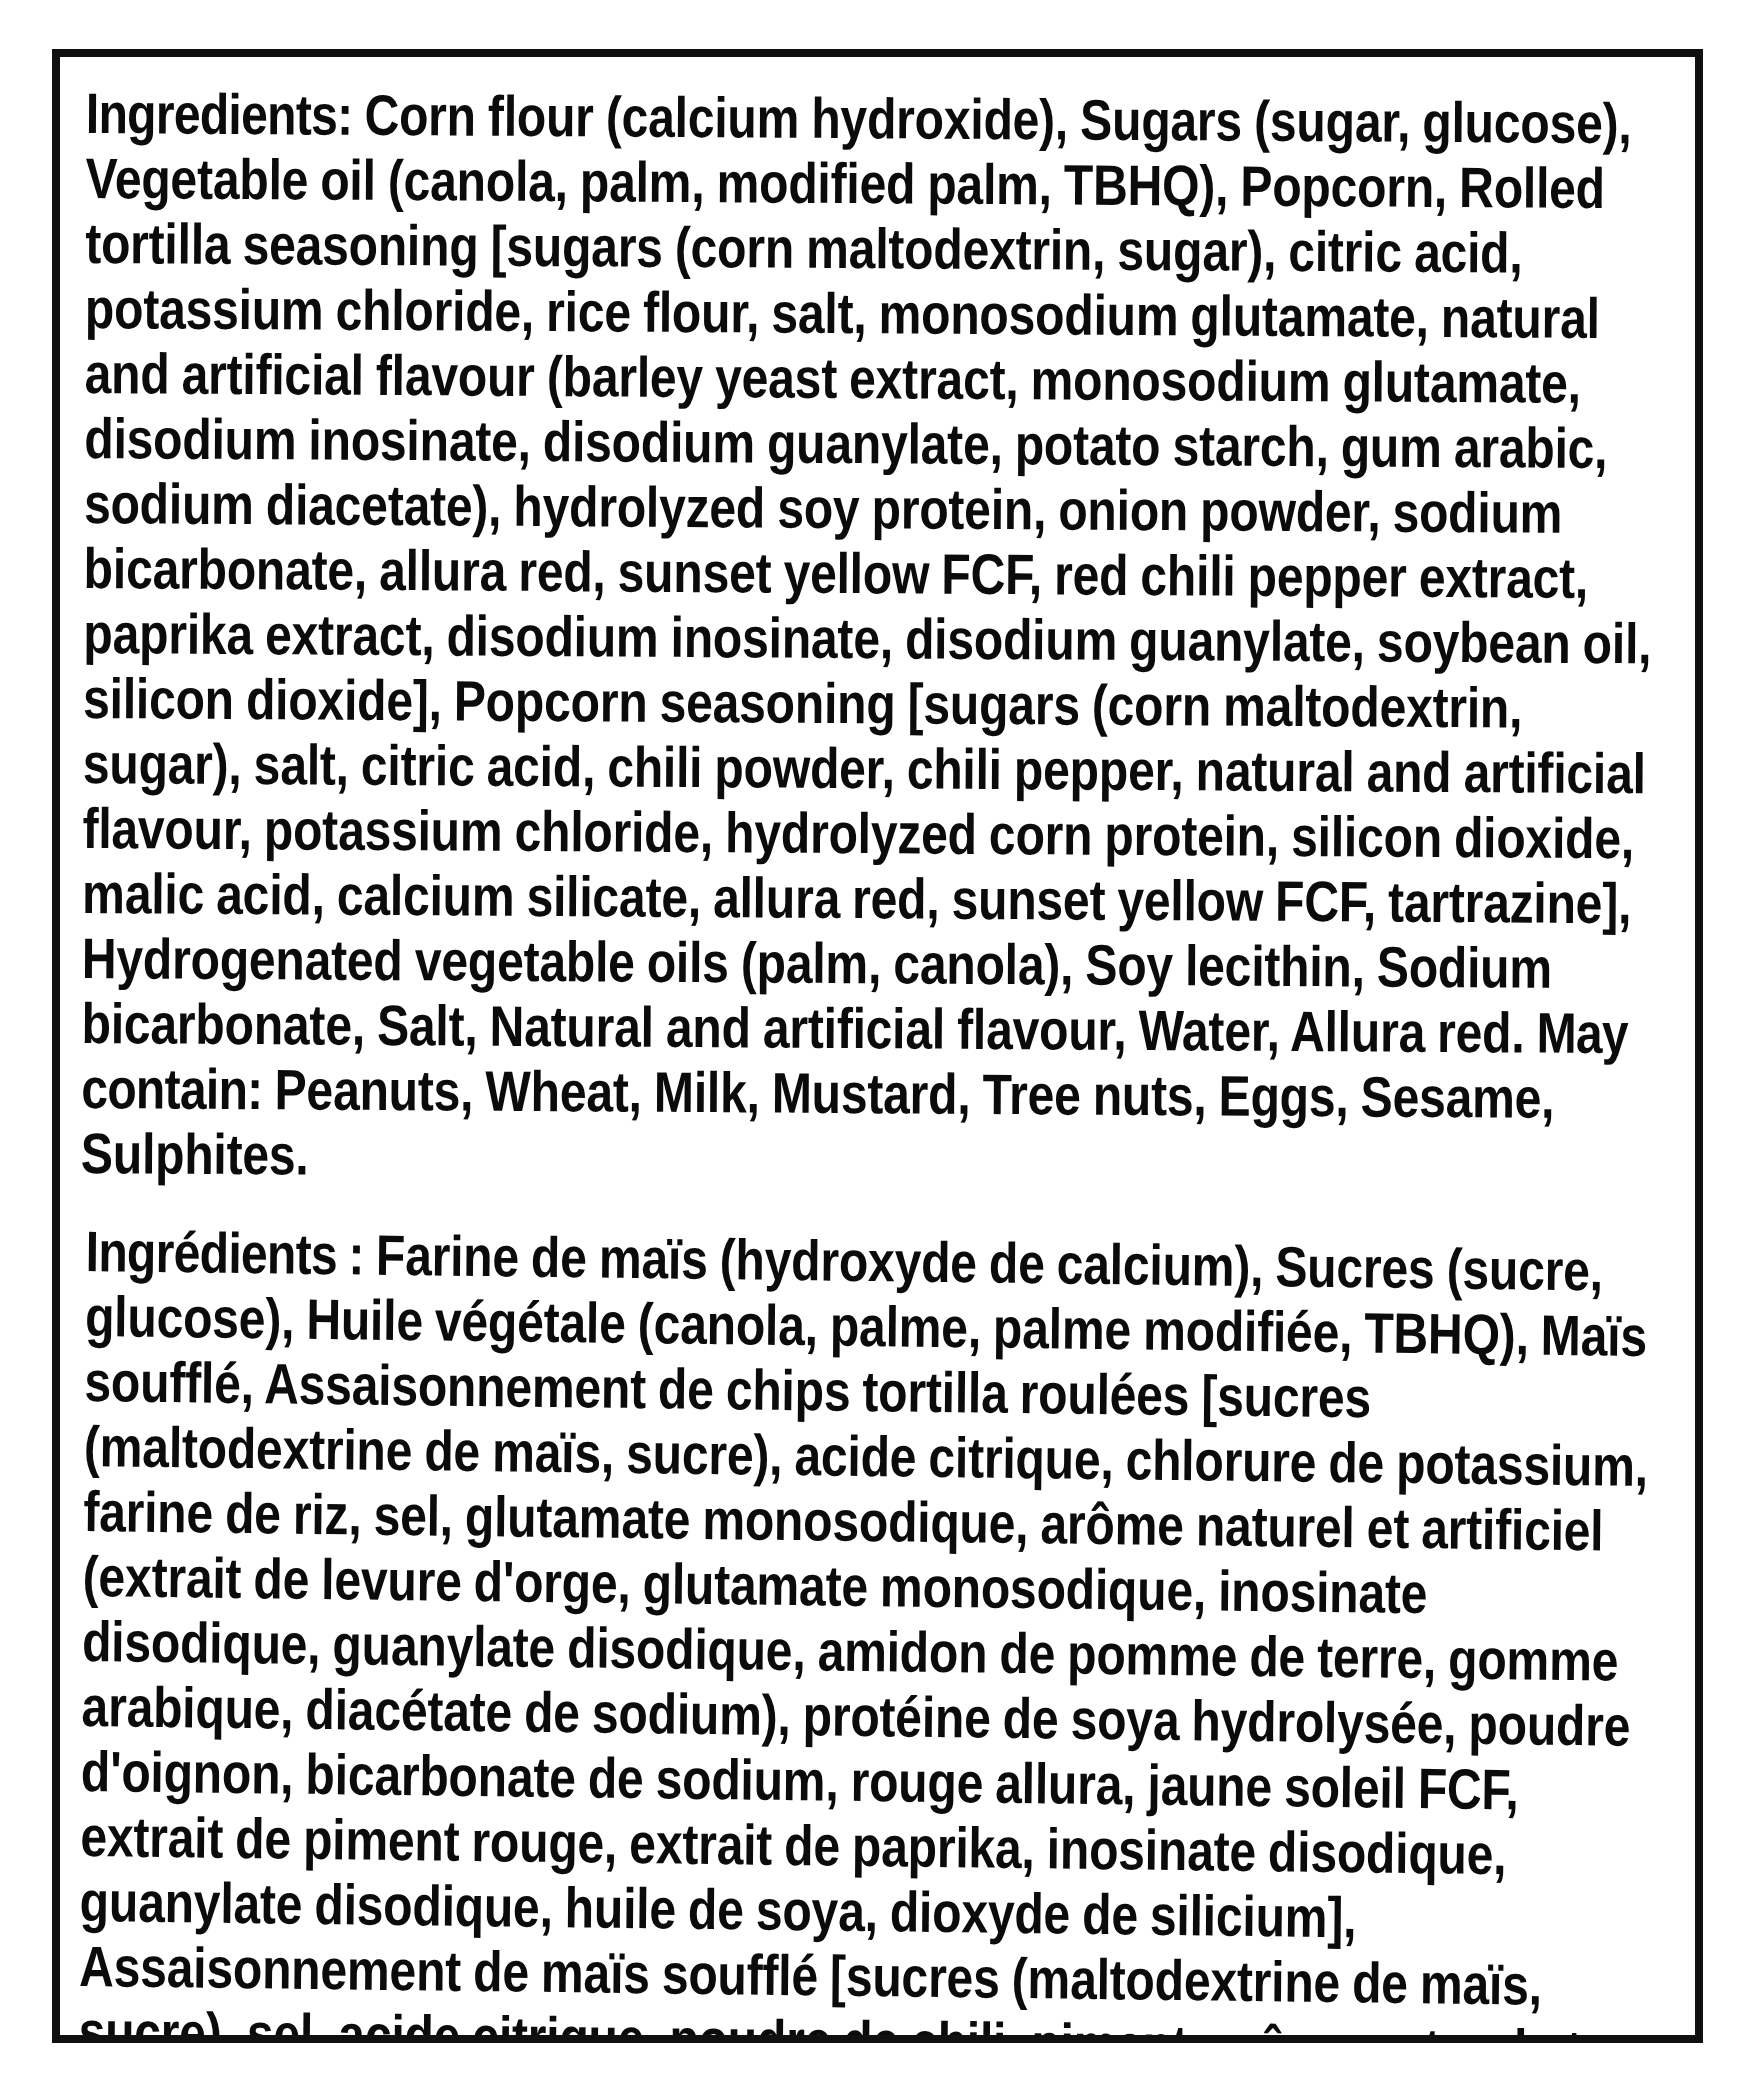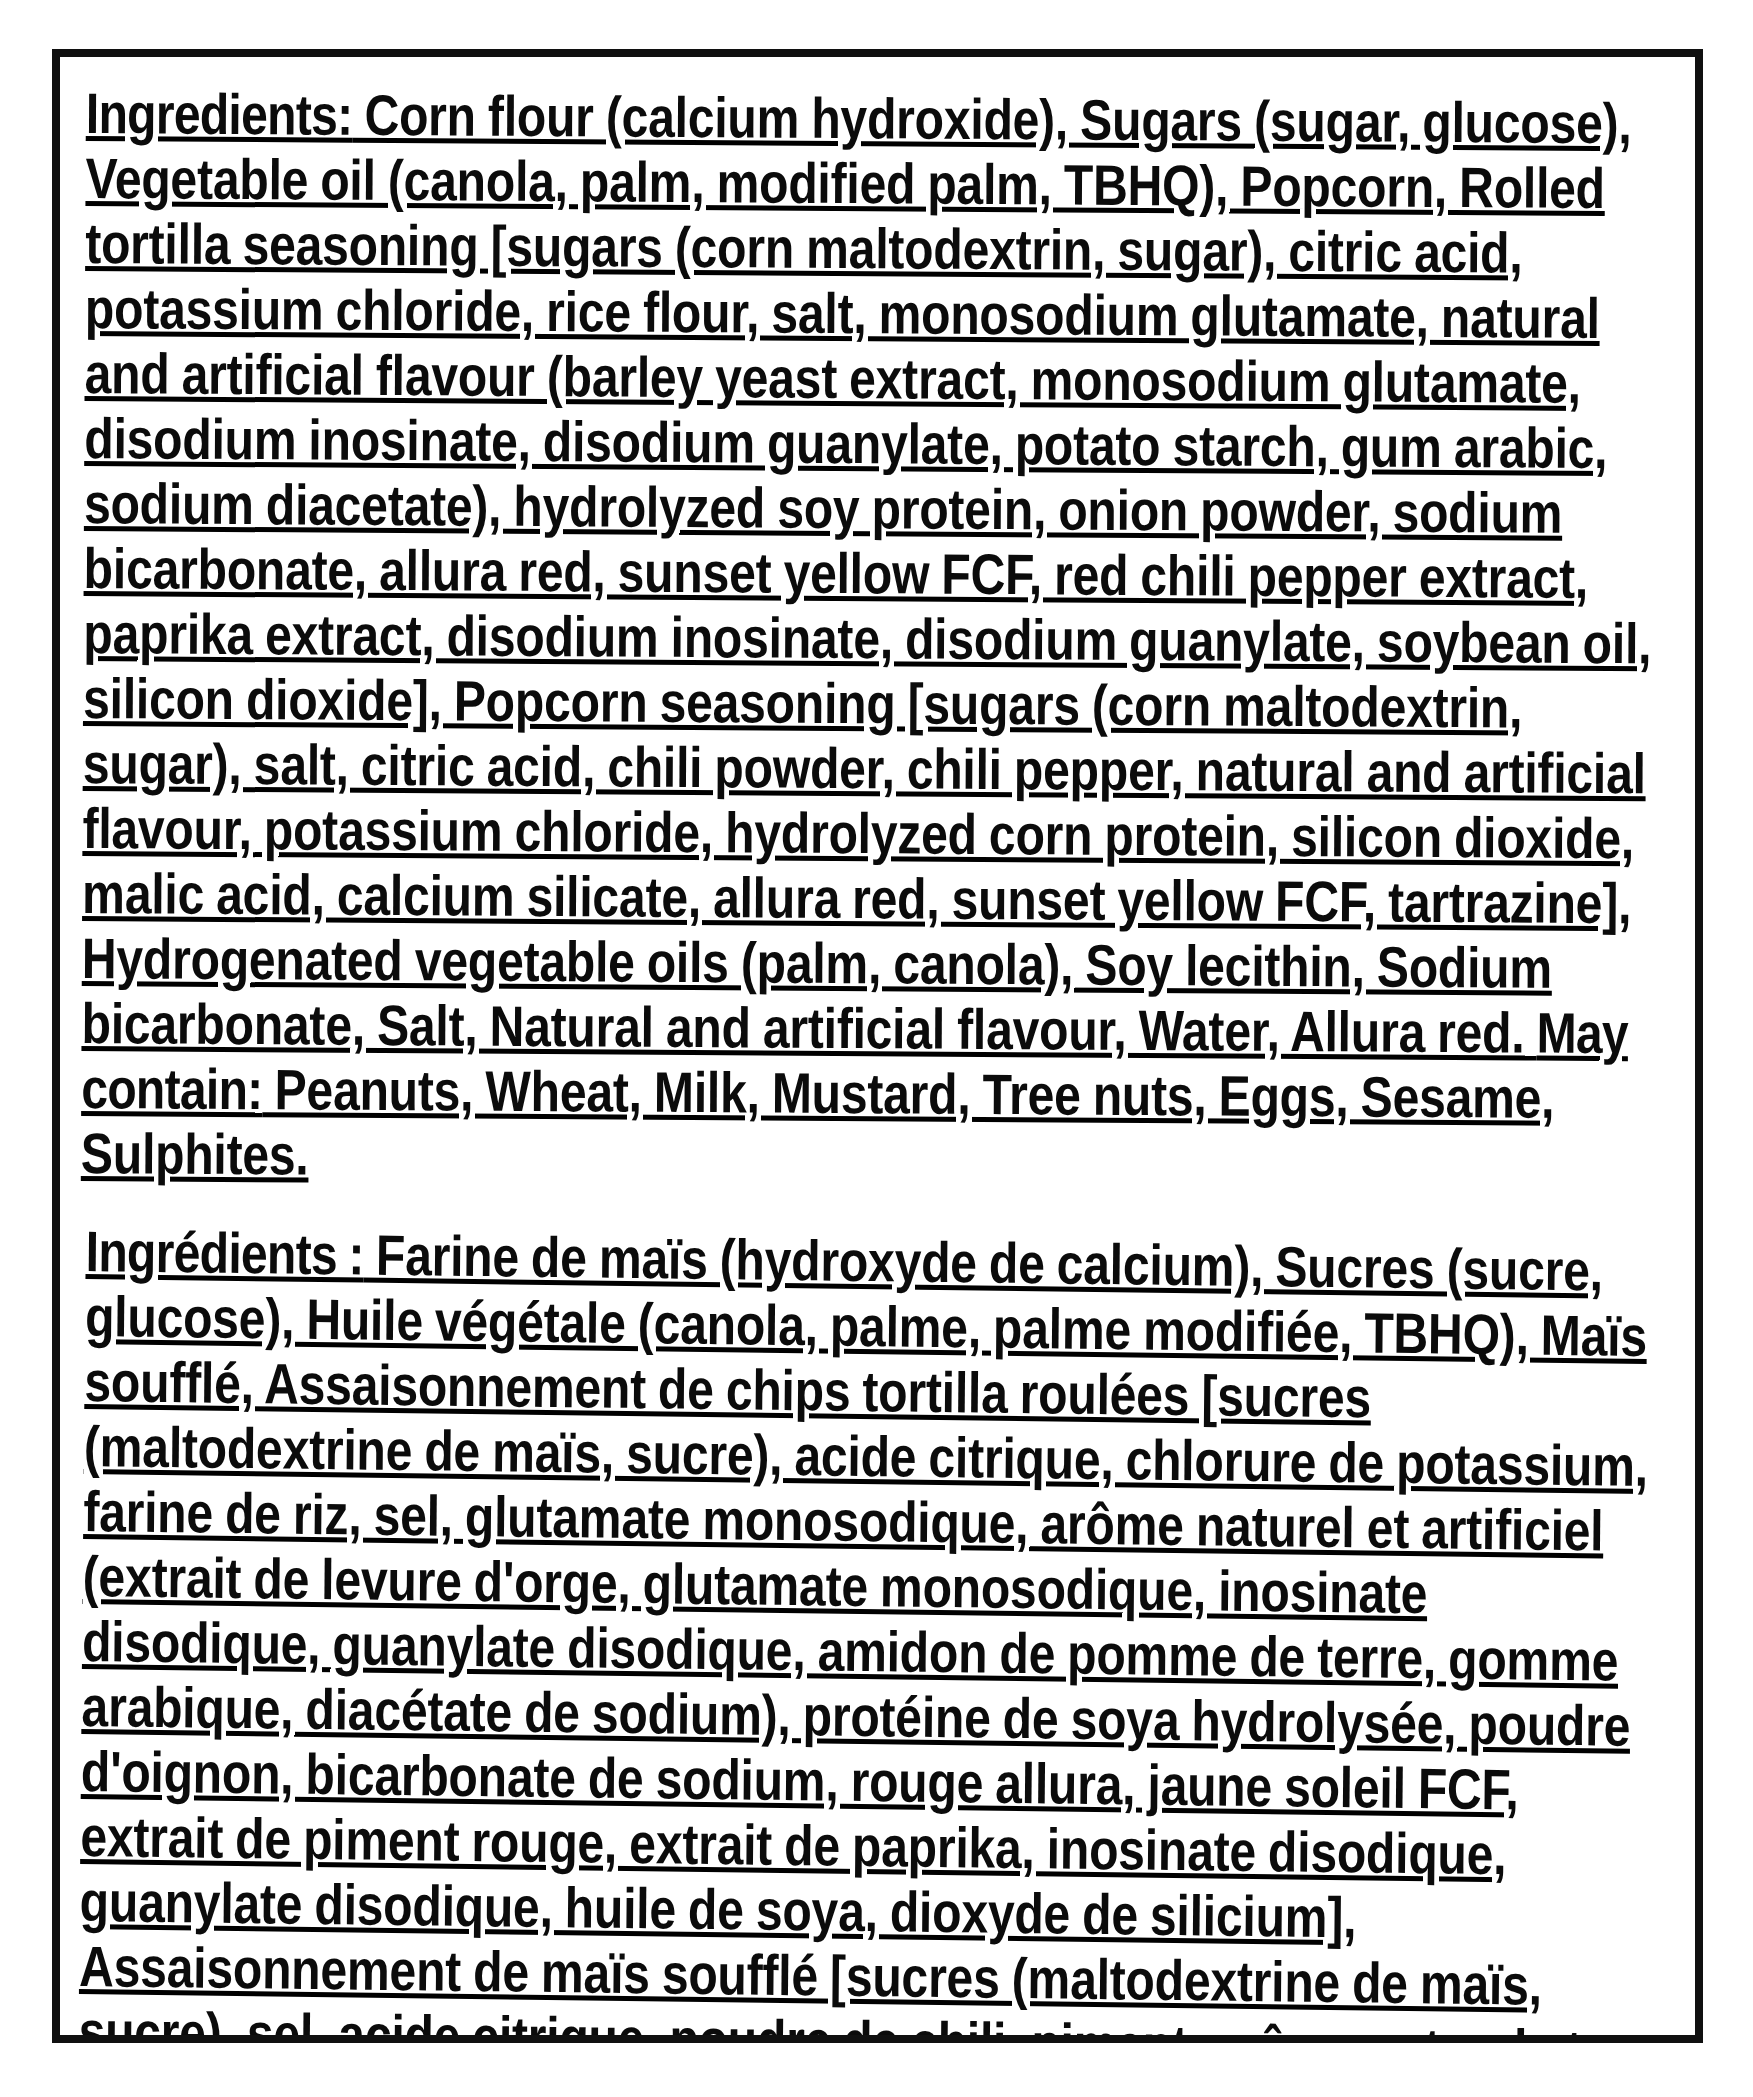--- a/index.html
+++ b/index.html
@@ -26,21 +26,20 @@
     border: 8.3px solid #101010;
     box-sizing: border-box;
   }
 
   #label-inner {
     position: absolute;
     left: 0; top: 0; right: 0; bottom: 0;
     padding: 24px 26px 18px 26px;
     box-sizing: border-box;
     overflow: hidden;
-    text-decoration: underline;
   }
 
   
   .block {
     color: #0b0b0b;
     font-size: 57px;
     line-height: 65px;
     letter-spacing: -0.3px;
     font-weight: 700;
     

